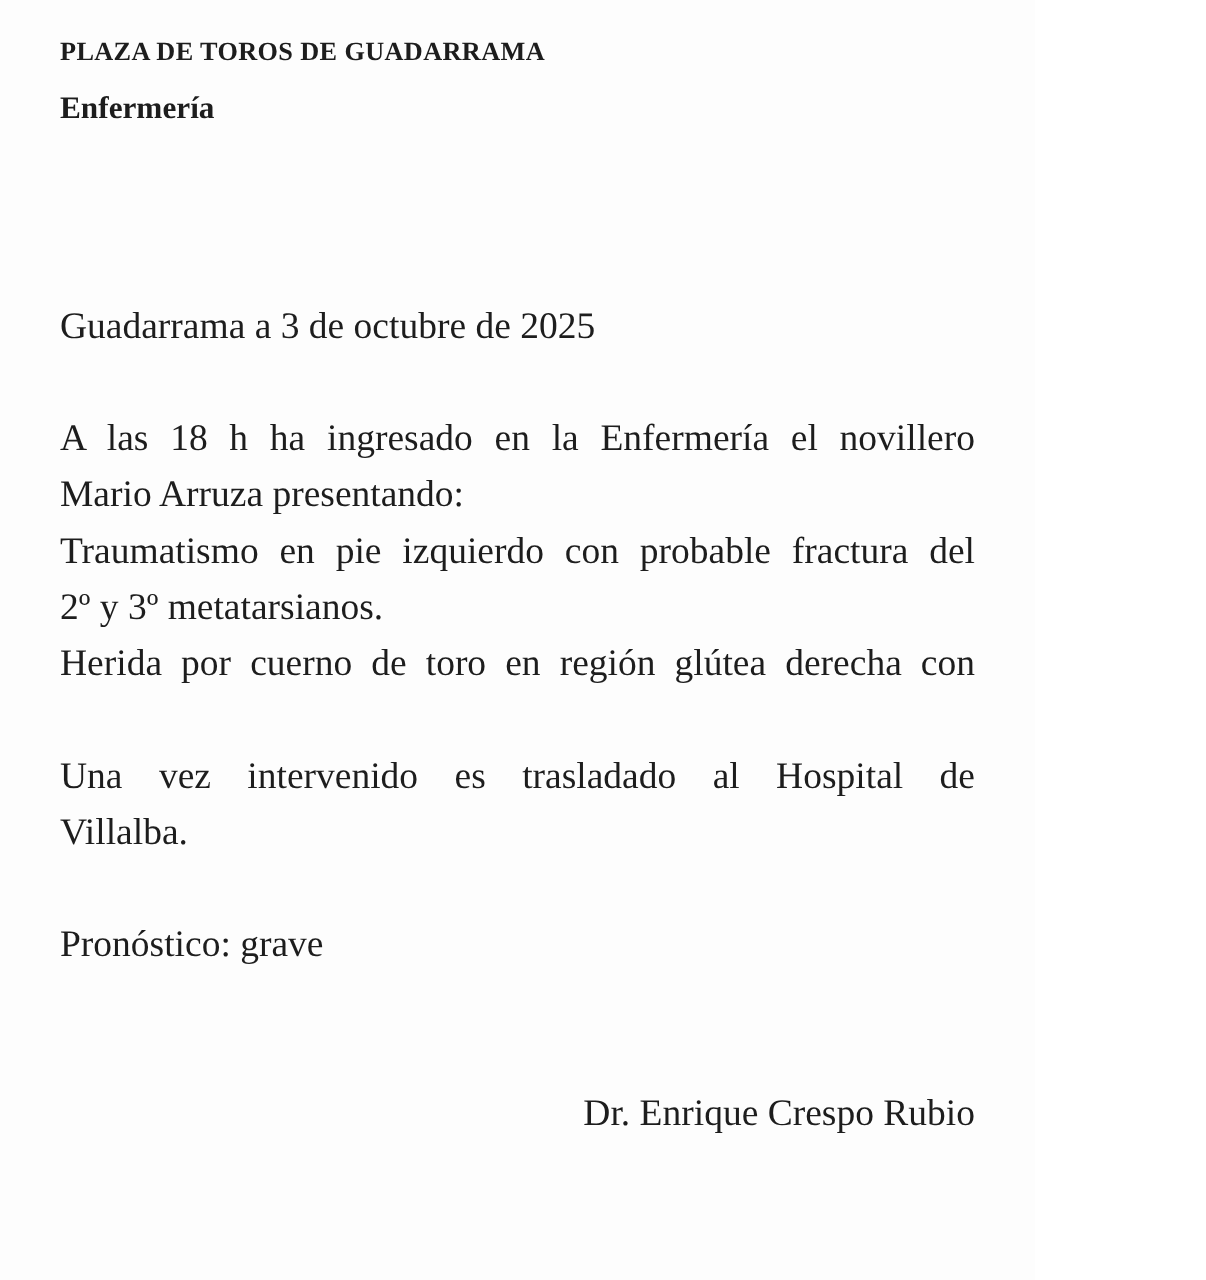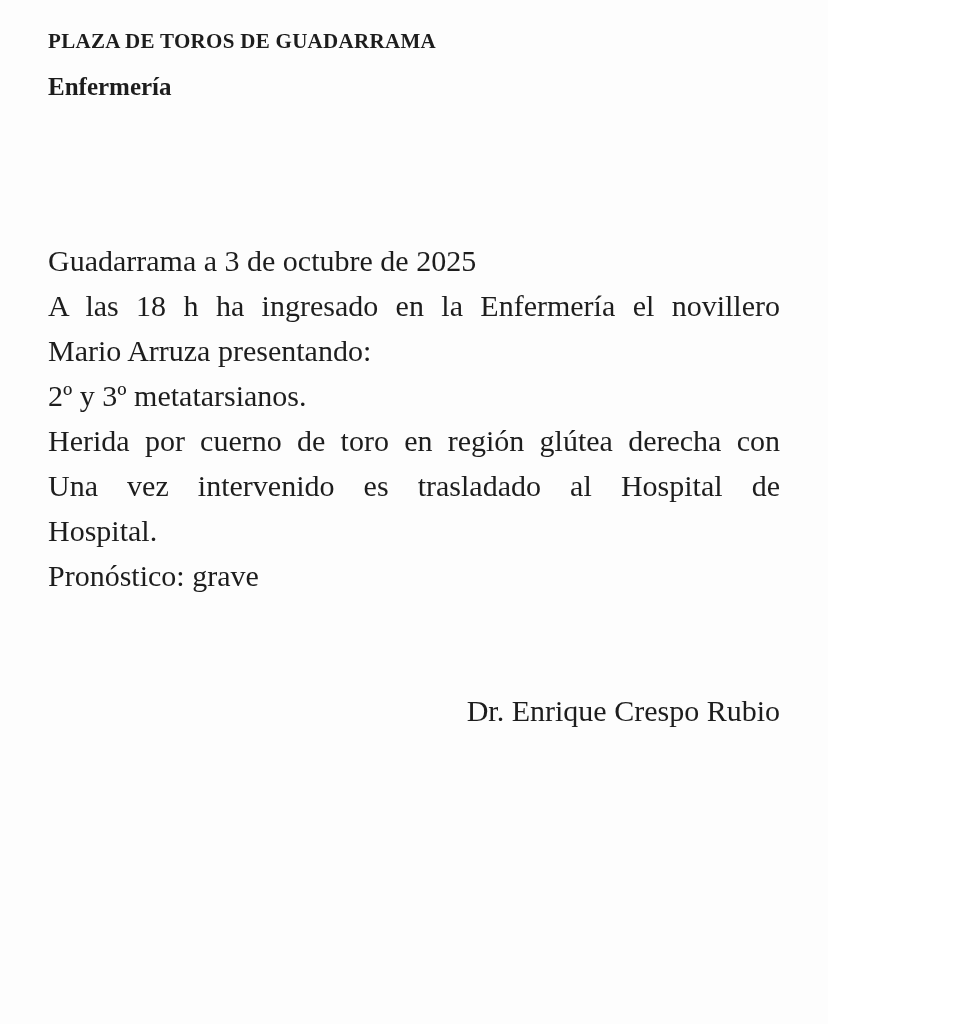--- a/index.html
+++ b/index.html
@@ -38,21 +38,21 @@
     font-size: 30px;
     line-height: 45px;
   }
   .para { margin: 0; }
   .line { margin: 0; }
   
   .j {
     text-align: justify;
     text-align-last: justify;
   }
-  .gap    { }  
+  .gap    { margin-top: 45px; }  
   .gap-xl { margin-top: 90px; text-align: right; }  
 </style>
 </head>
 <body>
 
 <div class="page">
 
   <header class="doc-header">
     <div class="org">PLAZA DE TOROS DE GUADARRAMA</div>
     <div class="dept">Enfermería</div>
@@ -61,30 +61,31 @@
   <main class="doc-body">
 
     <p class="line">Guadarrama a 3 de octubre de 2025</p>
 
     <div class="para gap">
       <div class="line j">A las 18 h ha ingresado en la Enfermería el novillero</div>
       <div class="line">Mario Arruza presentando:</div>
     </div>
 
     <div class="para">
+      <div class="line j">Traumatismo en pie izquierdo con probable fractura del</div>
       <div class="line">2º y 3º metatarsianos.</div>
     </div>
 
     <div class="para">
       <div class="line j">Herida por cuerno de toro en región glútea derecha con</div>
     </div>
 
     <div class="para gap">
       <div class="line j">Una vez intervenido es trasladado al Hospital de</div>
-      <div class="line">Hospital.</div>
+      <div class="line">Villalba.</div>
     </div>
 
     <p class="line gap">Pronóstico: grave</p>
 
     <p class="line gap-xl">Dr. Enrique Crespo Rubio</p>
 
   </main>
 </div>
 
 </body></html>

